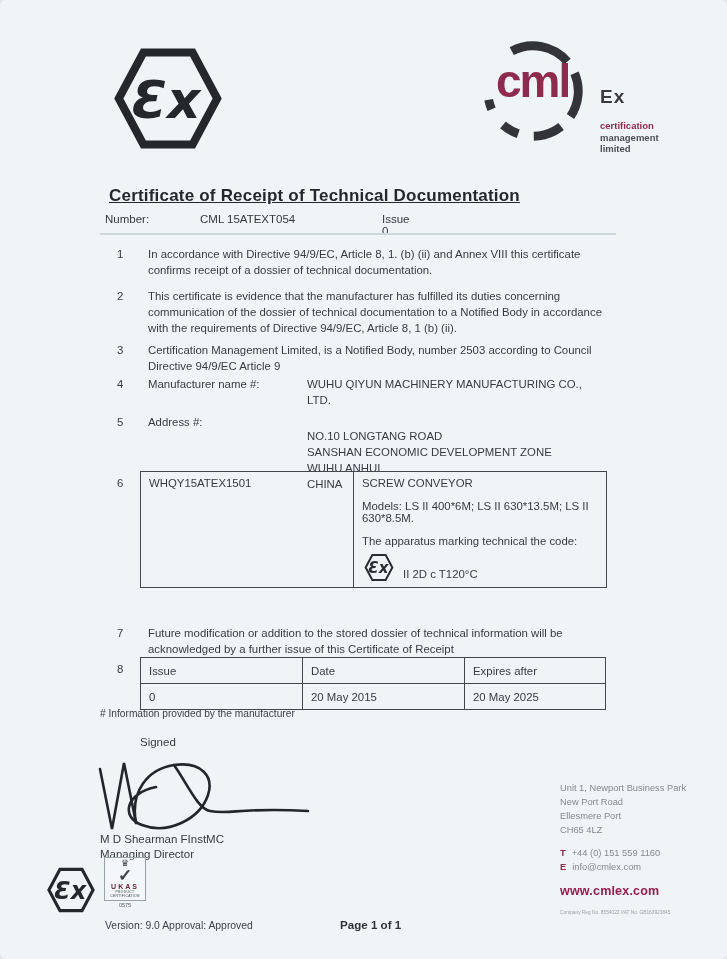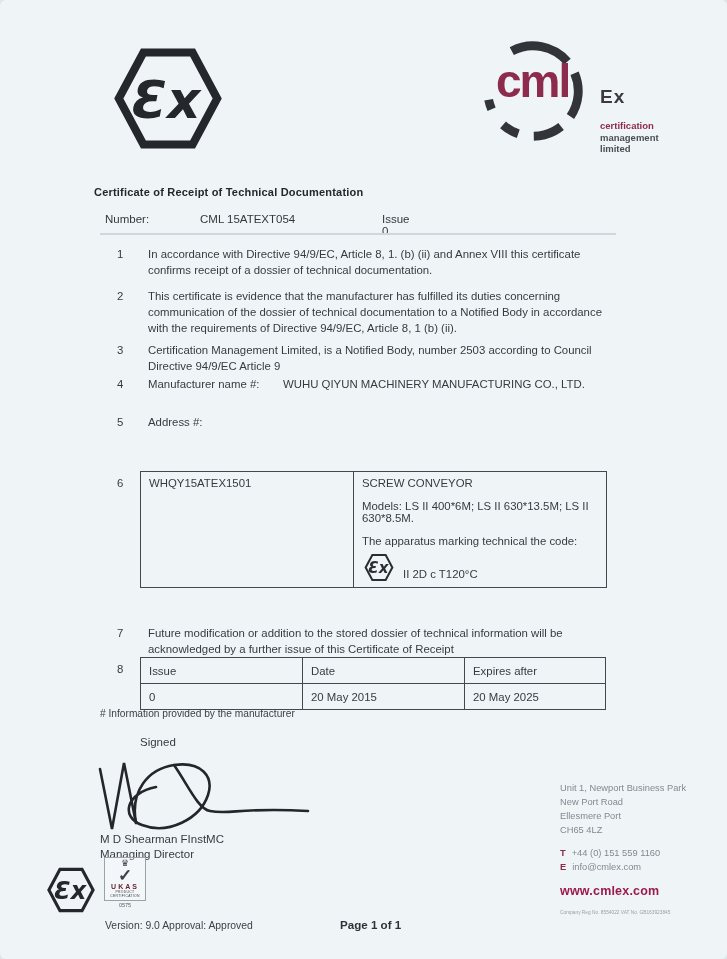--- a/index.html
+++ b/index.html
@@ -30,33 +30,33 @@
     position:absolute;left:124px;top:52px;
     font-size:19px;font-weight:bold;color:#3a3a40;letter-spacing:1px;
   }
   .cml-sub{
     position:absolute;left:124px;top:86px;
     font-size:9.5px;line-height:11.5px;font-weight:bold;color:#4a4e54;
   }
   .cml-sub .s1{color:#8e2a4b;}
   
   .title{
-    left:94px;top:186px;
-    font-size:11px;font-weight:bold;color:#24282c;letter-spacing:.2px;
+    left:109px;top:186px;
+    font-size:17px;font-weight:bold;color:#24282c;letter-spacing:.2px;text-decoration:underline;
   }
   .numrow{left:105px;top:213px;font-size:11.5px;color:#33383d;}
   .numrow .lbl{position:absolute;left:0;top:0;}
   .numrow .val{position:absolute;left:95px;top:0;width:220px;}
   .numrow .iss{position:absolute;left:277px;top:0;}
   .rule{left:100px;top:233px;width:516px;height:2px;background:#ccd8db;}
   
   .clause{position:absolute;left:117px;display:flex;font-size:11.4px;line-height:1.4;color:#363b41;}
   .clause .num{width:31px;flex:none;}
   .clause .body{width:458px;}
-  .pairs{display:flex;}
+  .pairs{display:flex;gap:24px;}
   .pairs .plabel{width:135px;flex:none;}
   .pairs .pvalue{width:323px;}
   .addr-lines{padding-top:14px;}
   
   table{border-collapse:collapse;font-size:11.4px;color:#363b41;}
   .file-table{left:140px;top:471px;width:467px;}
   .file-table th,.file-table td{
     border:1.6px solid #43484e;text-align:left;vertical-align:top;
     padding:5px 8px;
   }
@@ -153,20 +153,26 @@
     <div class="body pairs">
       <div class="plabel">Manufacturer name #:</div>
       <div class="pvalue">WUHU QIYUN MACHINERY MANUFACTURING CO., LTD.</div>
     </div>
   </div>
 
   <div class="clause" style="top:415px;">
     <div class="num">5</div>
     <div class="body pairs">
       <div class="plabel">Address #:</div>
+      <div class="pvalue addr-lines">
+        <div>NO.10 LONGTANG ROAD</div>
+        <div>SANSHAN ECONOMIC DEVELOPMENT ZONE</div>
+        <div>WUHU ANHUI</div>
+        <div>CHINA</div>
+      </div>
     </div>
   </div>
 
   <div class="abs num6">6</div>
   <table class="abs file-table">
     <tbody>
     <tr>
       <td class="c1">WHQY15ATEX1501</td>
       <td>
         <p class="eq-p">SCREW CONVEYOR</p>

